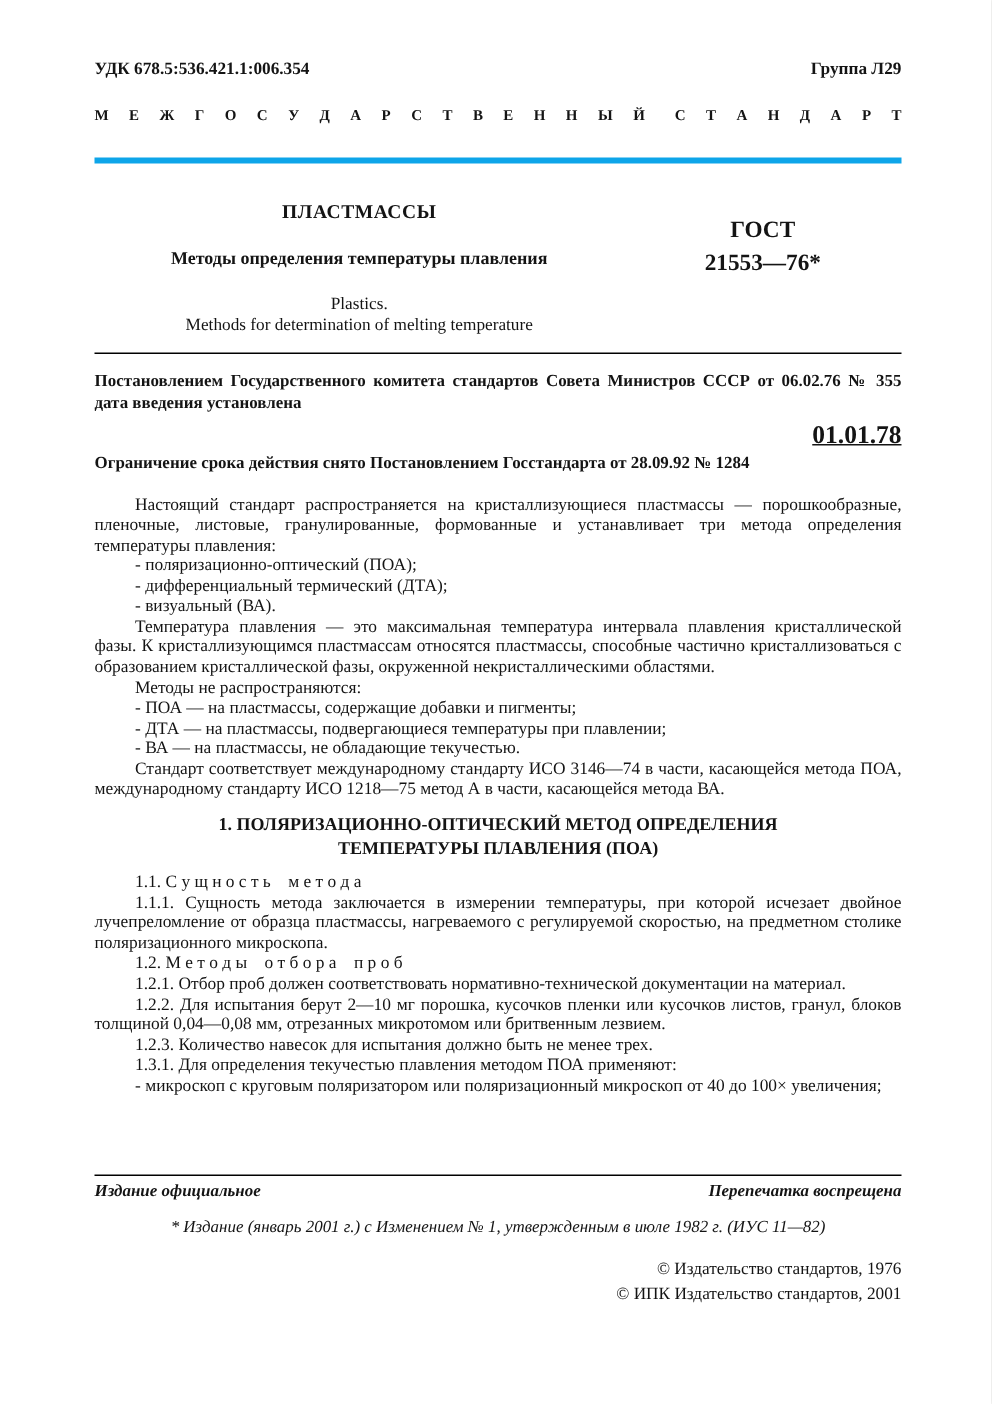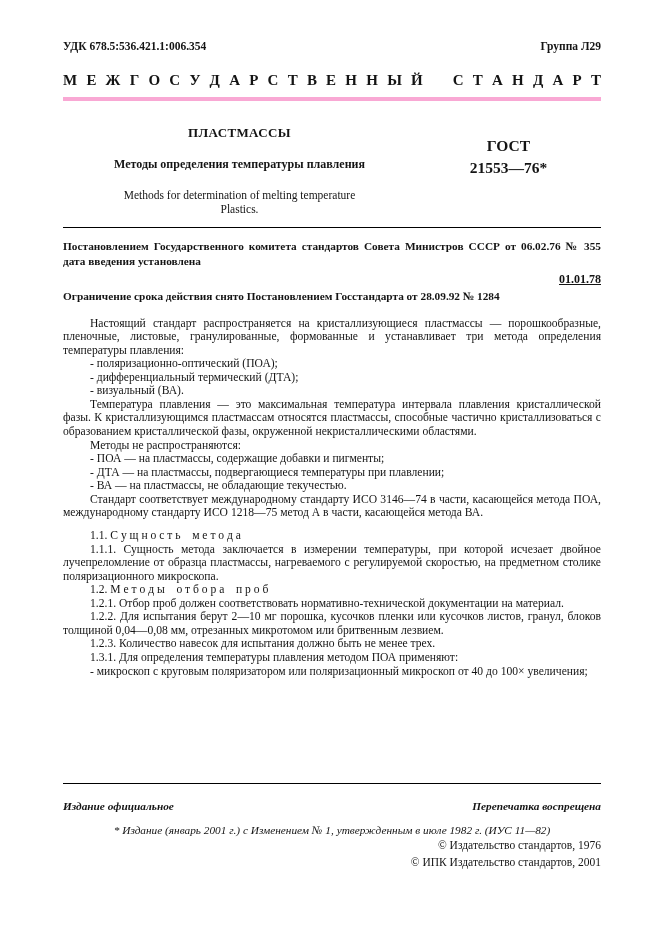--- a/index.html
+++ b/index.html
@@ -16,80 +16,80 @@
   }
   .content { position: absolute; left: 63px; right: 60px; top: 40px; }
 
   .header-row {
     display: flex; justify-content: space-between;
     font-weight: bold; font-size: 11.5px;
     margin-bottom: 20px;
   }
 
   .msg-title {
-    font-weight: bold; font-size: 15px;
+    font-weight: bold; font-size: 10px;
     text-align: justify; text-align-last: justify;
-    padding-bottom: 8px;
-    border-bottom: 4px solid #f9a8d4;
+    padding-bottom: 22px;
+    border-bottom: 4px solid #0ea5e9;
   }
 
   .title-grid { display: grid; grid-template-columns: 1fr 185px; margin-top: 18px; }
   .title-left { text-align: center; padding: 0 14px; }
   .t-ru  { font-weight: bold; font-size: 13px; letter-spacing: .4px; margin: 6px 0 16px; }
   .t-sub { font-weight: bold; font-size: 12px; margin-bottom: 16px; }
   .t-en  { font-size: 11.5px; line-height: 1.25; }
   .gost-box { text-align: center; font-weight: bold; font-size: 15.5px; line-height: 1.45; padding-top: 16px; }
 
   .hr1 { border-top: 1.5px solid #000; margin-top: 10px; }
 
   .decree {
     margin-top: 11px;
     font-weight: bold; font-size: 11.3px;
     line-height: 1.35; text-align: justify;
   }
-  .date-line { text-align: right; font-weight: bold; font-size: 12px; margin: 3px 0 2px; }
+  .date-line { text-align: right; font-weight: bold; font-size: 17px; margin: 3px 0 2px; }
   .date-line span { text-decoration: underline; }
   .decree2 { margin-top: 2px; }
 
   .body-text { margin-top: 12px; font-size: 11.6px; line-height: 1.17; text-align: justify; }
   .body-text p { margin: 0; text-indent: 27px; }
 
   .section-heading {
     text-align: center; font-weight: bold; font-size: 12px;
     margin: 9px 0 8px; line-height: 1.3;
   }
 
   .footer { position: absolute; left: 63px; right: 60px; top: 783px; }
   .footer-row {
     display: flex; justify-content: space-between;
-    border-top: 1.5px solid #000; padding-top: 16px;
+    border-top: 1.5px solid #000; padding-top: 4px;
     font-style: italic; font-weight: bold; font-size: 11.3px; align-items: flex-end;
   }
   .footnote { text-align: center; font-style: italic; font-size: 11.3px; margin-top: 12px; }
-  .copyrights { text-align: right; font-size: 11.5px; margin-top: 1px; line-height: 1.45; }
+  .copyrights { text-align: right; font-size: 11.5px; margin-top: 14px; line-height: 1.45; }
 </style>
 </head>
 <body>
 
 <div class="page">
   <div class="content">
 
     <div class="header-row">
       <span>УДК 678.5:536.421.1:006.354</span>
       <span>Группа Л29</span>
     </div>
 
     <div class="msg-title">М Е Ж Г О С У Д А Р С Т В Е Н Н Ы Й  С Т А Н Д А Р Т</div>
 
     <div class="title-grid">
       <div class="title-left">
         <div class="t-ru">ПЛАСТМАССЫ</div>
         <div class="t-sub">Методы определения температуры плавления</div>
+        <div class="t-en">Plastics.</div>
         <div class="t-en">Methods for determination of melting temperature</div>
-        <div class="t-en">Plastics.</div>
       </div>
       <div class="gost-box">
         <div>ГОСТ</div>
         <div>21553—76*</div>
       </div>
     </div>
 
     <div class="hr1"></div>
 
     <div class="decree">Постановлением Государственного комитета стандартов Совета Министров СССР от 06.02.76  № 355 дата введения установлена</div>
@@ -104,29 +104,31 @@
       <p>- дифференциальный термический (ДТА);</p>
       <p>- визуальный (ВА).</p>
       <p>Температура плавления — это максимальная температура интервала плавления кристаллической фазы. К кристаллизующимся пластмассам относятся пластмассы, способные частично кристаллизоваться с образованием кристаллической фазы, окруженной некристаллическими областями.</p>
       <p>Методы не распространяются:</p>
       <p>- ПОА — на пластмассы, содержащие добавки и пигменты;</p>
       <p>- ДТА — на пластмассы, подвергающиеся температуры при плавлении;</p>
       <p>- ВА — на пластмассы, не обладающие текучестью.</p>
       <p>Стандарт соответствует международному стандарту ИСО 3146—74 в части, касающейся метода ПОА, международному стандарту ИСО 1218—75 метод А в части, касающейся метода ВА.</p>
 
       <div class="section-heading">
+        <div>1.  ПОЛЯРИЗАЦИОННО-ОПТИЧЕСКИЙ МЕТОД ОПРЕДЕЛЕНИЯ</div>
+        <div>ТЕМПЕРАТУРЫ ПЛАВЛЕНИЯ (ПОА)</div>
       </div>
 
       <p>1.1. С у щ н о с т ь м е т о д а</p>
       <p>1.1.1. Сущность метода заключается в измерении температуры, при которой исчезает двойное лучепреломление от образца пластмассы, нагреваемого с регулируемой скоростью, на предметном столике поляризационного микроскопа.</p>
       <p>1.2. М е т о д ы о т б о р а п р о б</p>
       <p>1.2.1. Отбор проб должен соответствовать нормативно-технической документации на материал.</p>
       <p>1.2.2. Для испытания берут 2—10 мг порошка, кусочков пленки или кусочков листов, гранул, блоков толщиной 0,04—0,08 мм, отрезанных микротомом или бритвенным лезвием.</p>
       <p>1.2.3. Количество навесок для испытания должно быть не менее трех.</p>
-      <p>1.3.1. Для определения температуры плавления методом ПОА применяют:</p>
+      <p>1.3.1. Для определения текучестью плавления методом ПОА применяют:</p>
       <p>- микроскоп с круговым поляризатором или поляризационный микроскоп от 40 до 100× увеличения;</p>
     </div>
   </div>
 
   <div class="footer">
     <div class="footer-row">
       <span>Издание официальное</span>
       <span>Перепечатка воспрещена</span>
     </div>
     <div class="footnote">* Издание (январь 2001 г.) с Изменением № 1, утвержденным в июле 1982 г. (ИУС 11—82)</div>

